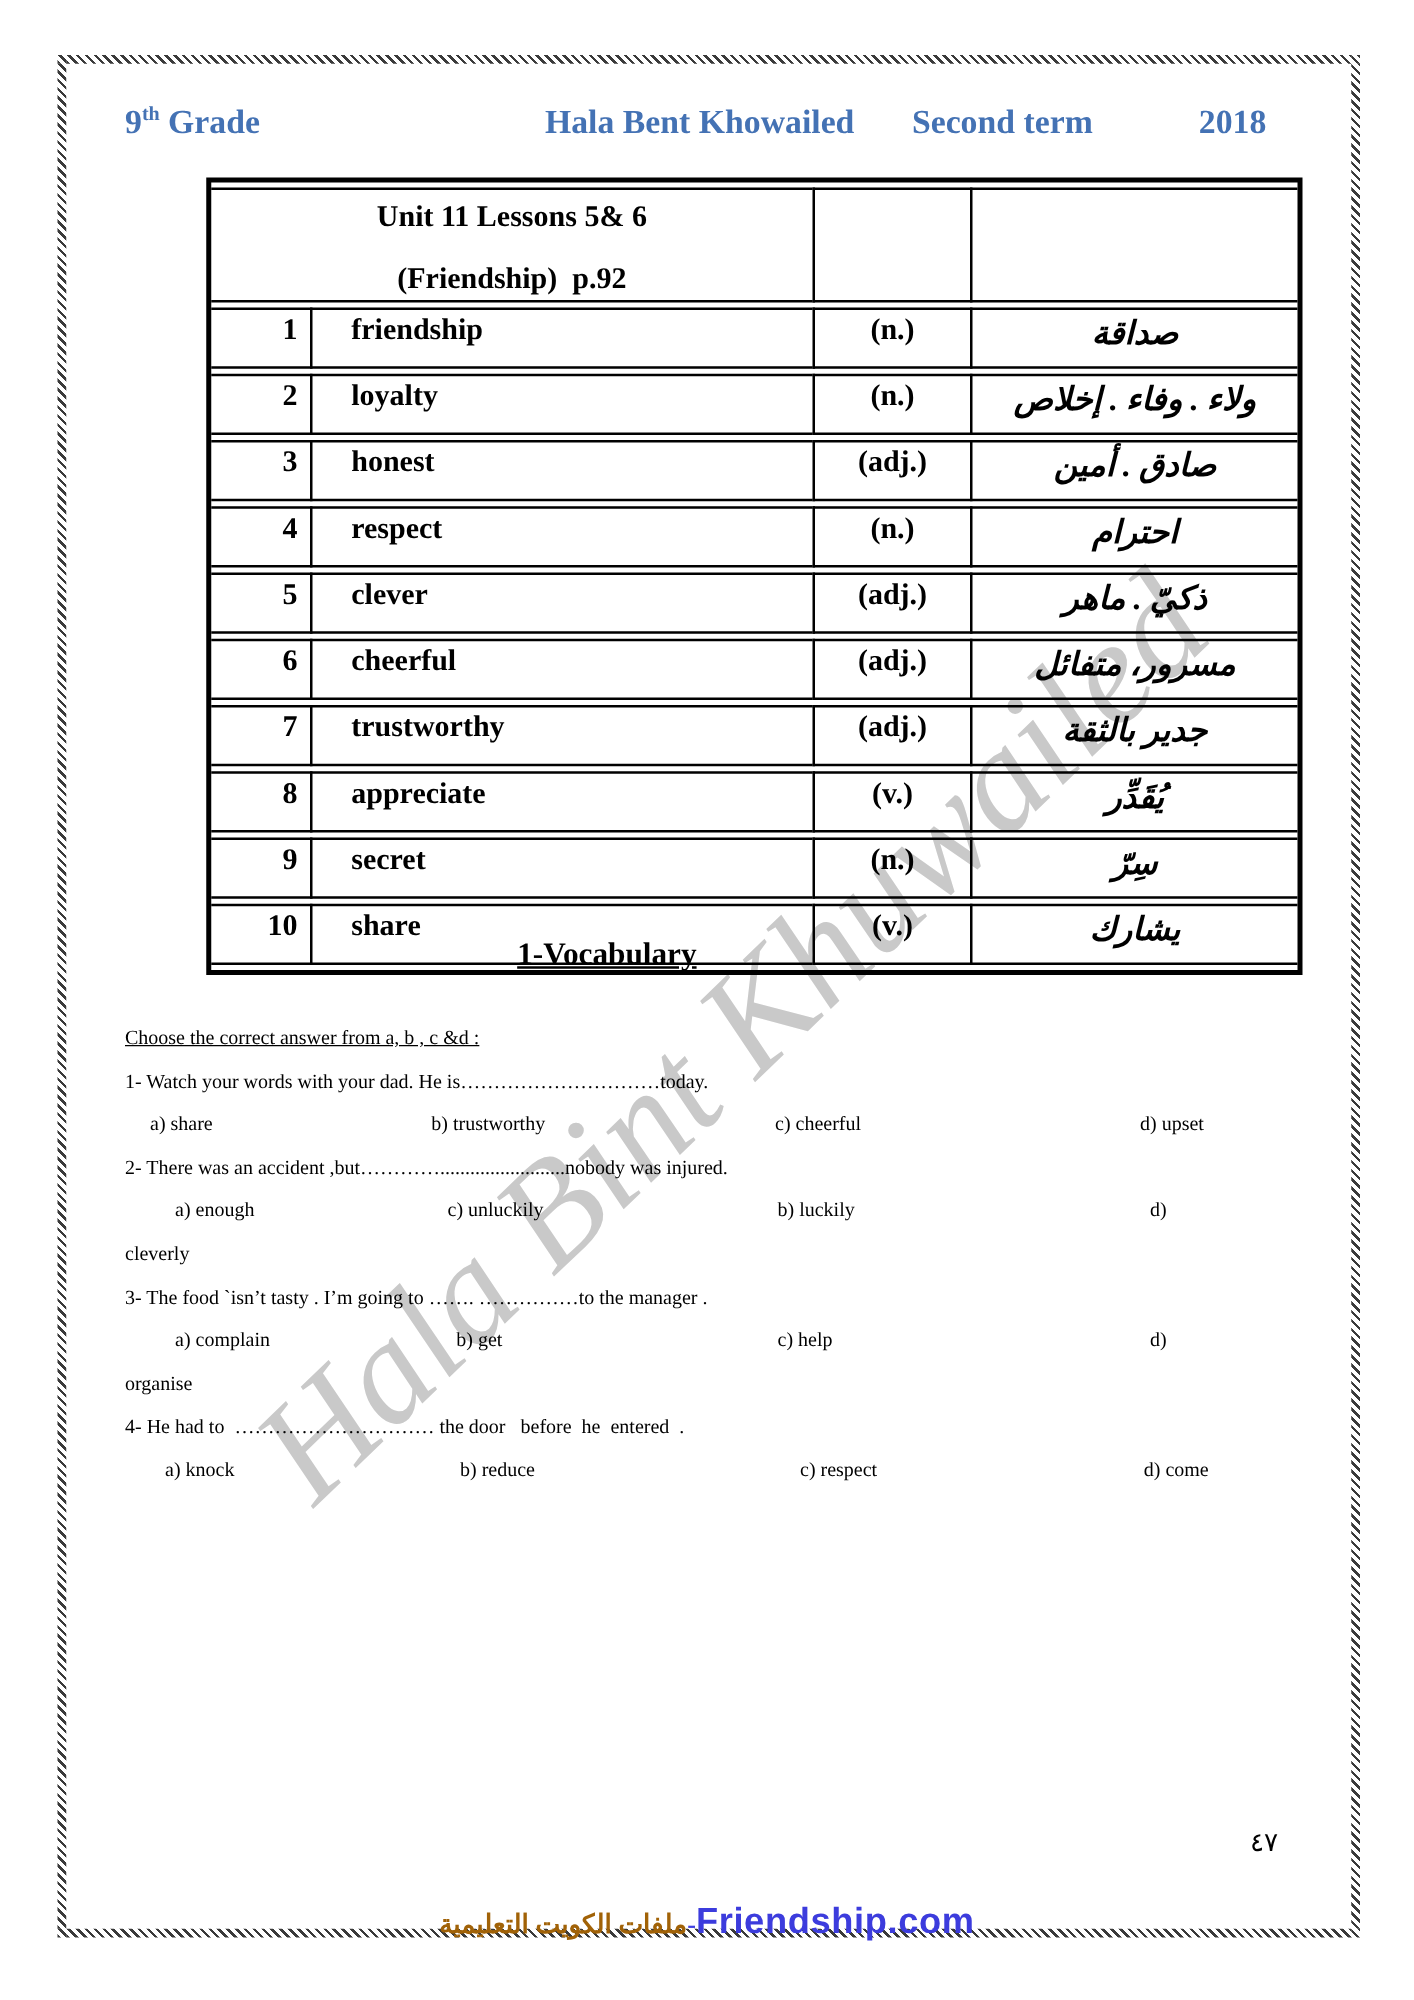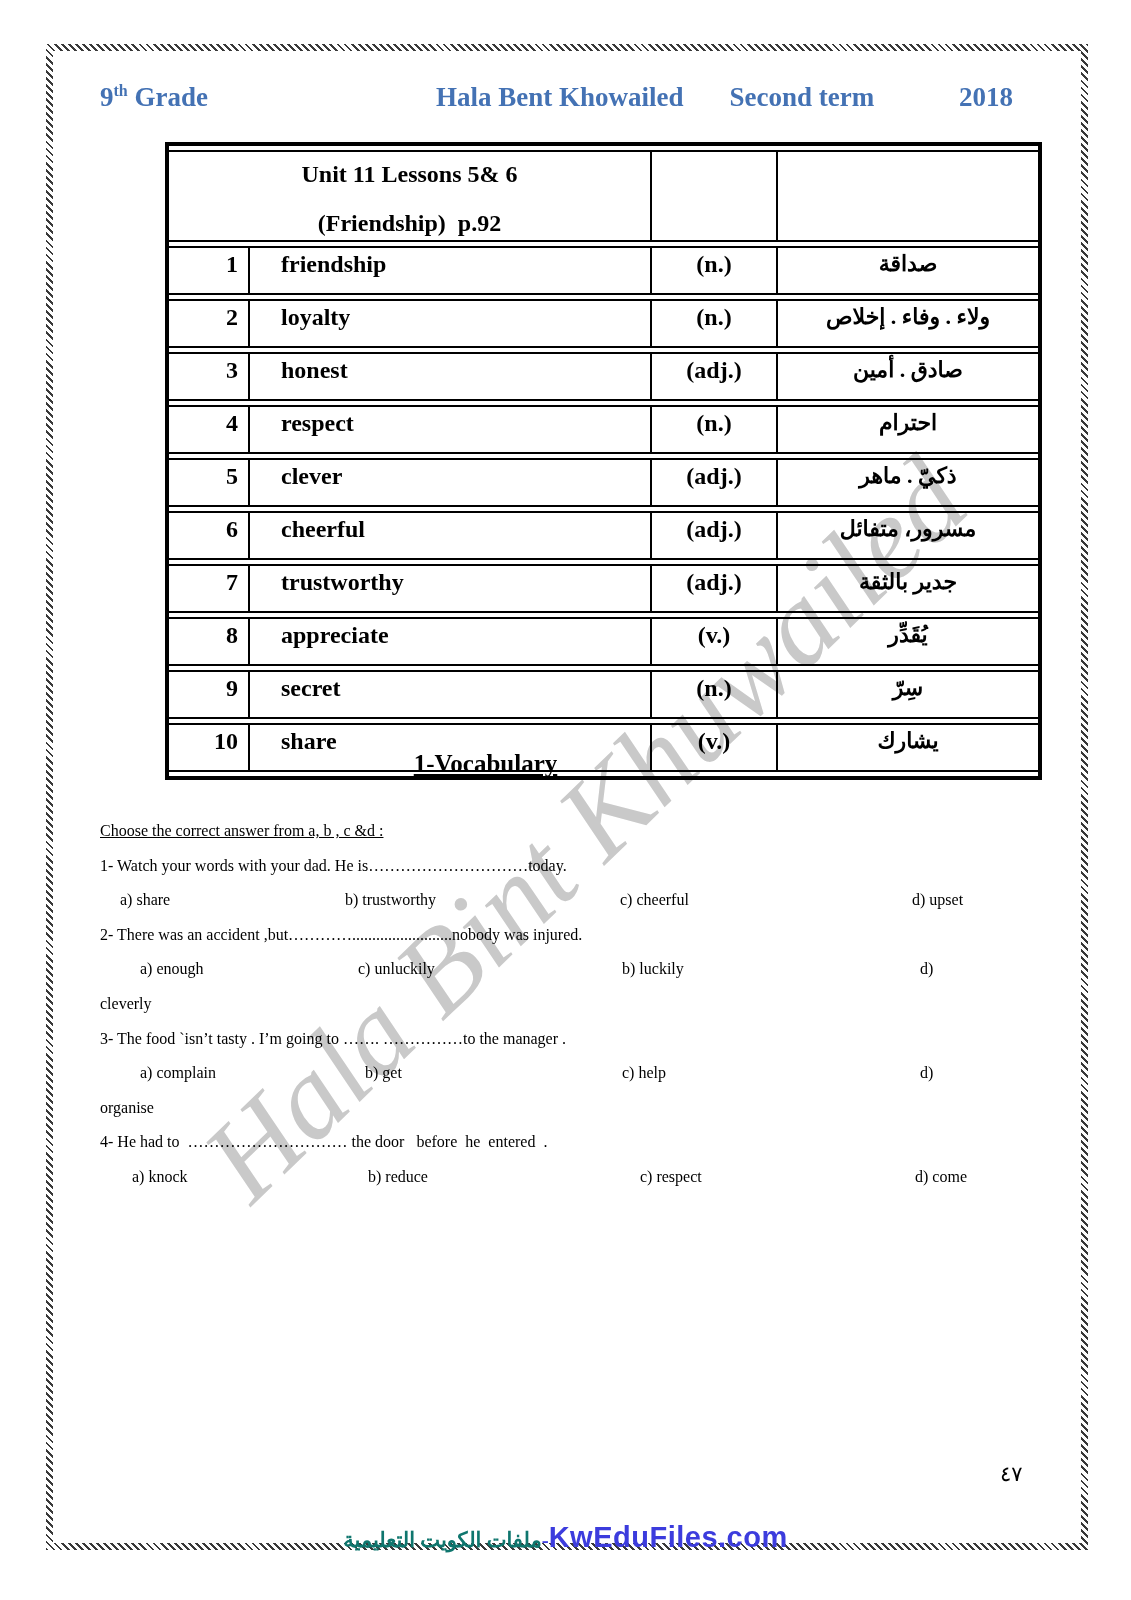--- a/index.html
+++ b/index.html
@@ -40,21 +40,21 @@
     border-collapse:separate; border-spacing:0 4px;
     border:4px solid #000;
     font-weight:bold; font-size:24px;
     background:transparent;
     margin-left:20px;
   }
   table.vocab td { border-top:2px solid #000; border-bottom:2px solid #000; vertical-align:top; padding-top:3px; }
   td.c-num  { width:68px;  text-align:right; padding-right:10px; }
   td.c-word { width:368px; text-align:left; padding-left:31px; border-left:2px solid #000; }
   td.c-pos  { width:122px; text-align:center; border-left:2px solid #000; }
-  td.c-ar   { width:258px; text-align:center; border-left:2px solid #000; font-size:22px; }
+  td.c-ar   { width:258px; text-align:center; border-left:2px solid #000; font-size:26px;font-style:italic; }
   tr.data-row td { height:41px; }
   tr.head-row td { height:84px; }
   td.title-cell { text-align:center; }
   .title-l1 { margin-top:6px; white-space:pre-wrap; }
   .title-l2 { margin-top:22px; white-space:pre-wrap; }
 
   
   .section-title {
     position:absolute; left:0; top:750px; width:971px; text-align:center;
     font-size:25px; font-weight:bold; text-decoration:underline; z-index:1;
@@ -74,21 +74,21 @@
 
   
   .page-number {
     position:absolute; left:1000px; top:1462px; font-size:21px; z-index:1;
   }
   .site-footer {
     position:absolute; left:0; top:1521px; width:1131px; text-align:center; z-index:4;
     white-space:nowrap;
   }
   .footer-ar {
-    color:#0f766e; font-weight:bold; font-size:21px;
+    color:#a16207; font-weight:bold; font-size:21px;
     font-family:"Liberation Serif", serif;
   }
   .footer-sep { color:#4141e0; font-weight:bold; font-size:21px; }
   .footer-site {
     color:#3c3cdd; font-weight:bold; font-size:29px;
     font-family:"Liberation Sans", sans-serif; letter-spacing:0.5px;
   }
 </style>
 </head>
 <body>
@@ -209,14 +209,14 @@
     <span>a) knock</span>
     <span>b) reduce</span>
     <span>c) respect</span>
     <span>d) come</span>
   </div>
 </div>
 
 <div class="page-number">٤٧</div>
 
 <div class="site-footer">
-  <span class="footer-ar">ملفات الكويت التعليمية</span><span class="footer-sep">-</span><span class="footer-site">KwEduFiles.com</span>
+  <span class="footer-ar">ملفات الكويت التعليمية</span><span class="footer-sep">-</span><span class="footer-site">Friendship.com</span>
 </div>
 
 </body></html>

